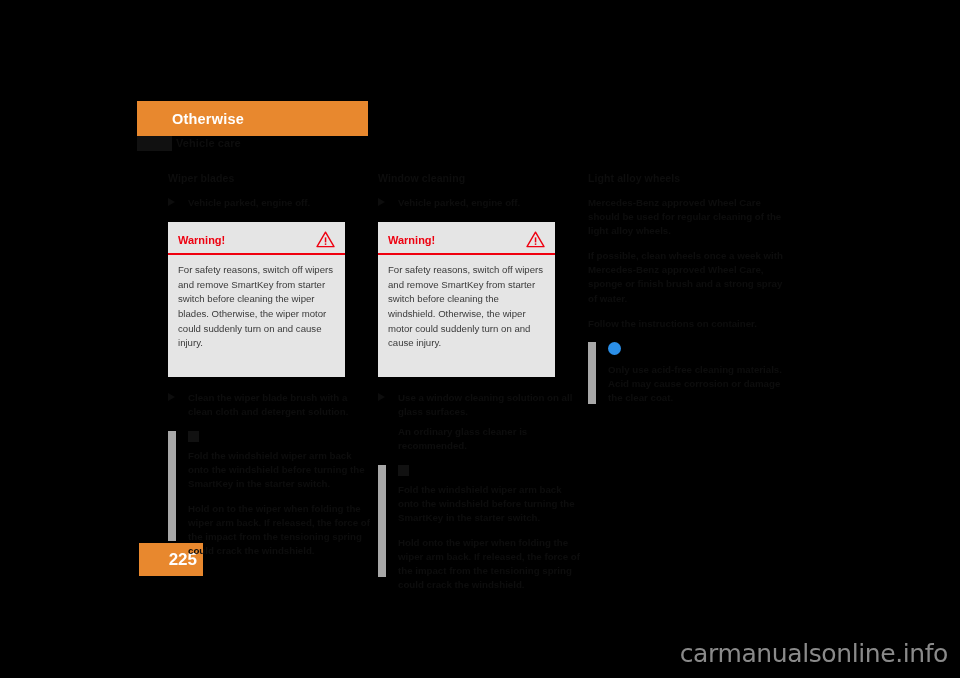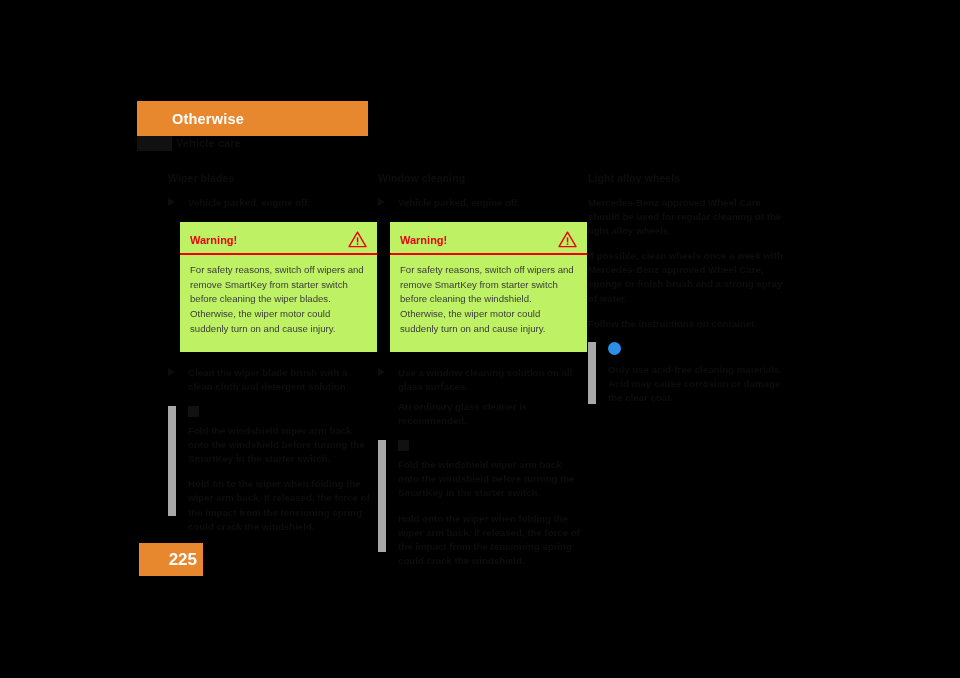--- a/index.html
+++ b/index.html
@@ -35,26 +35,26 @@
           font-size:9.7px;font-weight:bold;color:#0d0d0d;line-height:1.45;}
   .bullet .tri{position:absolute;left:0;top:2px;width:0;height:0;
                border-top:4.5px solid transparent;border-bottom:4.5px solid transparent;
                border-left:7px solid #0d0d0d;}
   .bullet-sub{padding-left:20px;margin:-6px 0 12px 0;
               font-size:9.7px;font-weight:bold;color:#0d0d0d;line-height:1.45;}
 
   .para{font-size:9.7px;font-weight:bold;color:#0d0d0d;line-height:1.45;margin:0 0 11px 0;}
 
   
-  .warn{background:#bef264;border:0;margin:8px 0 14px 12px;padding:0;width:197px;}
+  .warn{background:#e5e5e5;border:0;margin:8px 0 14px 0;padding:0;width:177px;}
   .warn-head{display:flex;align-items:center;justify-content:space-between;
              padding:9px 10px 5px 10px;border-bottom:2px solid #f0000f;}
   .warn-title{color:#ee0010;font-size:11px;font-weight:bold;}
   .warn-icon{width:19px;height:17px;position:relative;}
-  .warn-body{padding:8px 10px 16px 10px;font-size:9.6px;color:#3a3a3a;line-height:1.52;}
+  .warn-body{padding:8px 10px 26px 10px;font-size:9.6px;color:#3a3a3a;line-height:1.52;}
 
   
   .note{position:relative;padding-left:20px;margin:4px 0 0 0;}
   .note-rule{position:absolute;left:0;top:0;width:8px;background:#a8a8a8;}
   .note-badge{width:11px;height:11px;background:#111;margin:0 0 7px 0;}
   .note-dot{width:13px;height:13px;border-radius:50%;background:#2b8fe8;margin:0 0 8px 0;}
   .note-p{font-size:9.7px;font-weight:bold;color:#0d0d0d;line-height:1.45;margin:0 0 11px 0;}
   .note-p:last-child{margin-bottom:0;}
 
   
@@ -152,14 +152,15 @@
     <p class="para">If possible, clean wheels once a week with Mercedes-Benz approved Wheel Care, sponge or finish brush and a strong spray of water.</p>
     <p class="para">Follow the instructions on container.</p>
 
     <div class="note">
       <div class="note-rule" style="height:62px"></div>
       <div class="note-dot"></div>
       <p class="note-p">Only use acid-free cleaning materials. Acid may cause corrosion or damage the clear coat.</p>
     </div>
   </div>
 
+  <div class="wm">carmanualsonline.info</div>
 
 </div>
 
 </body></html>

